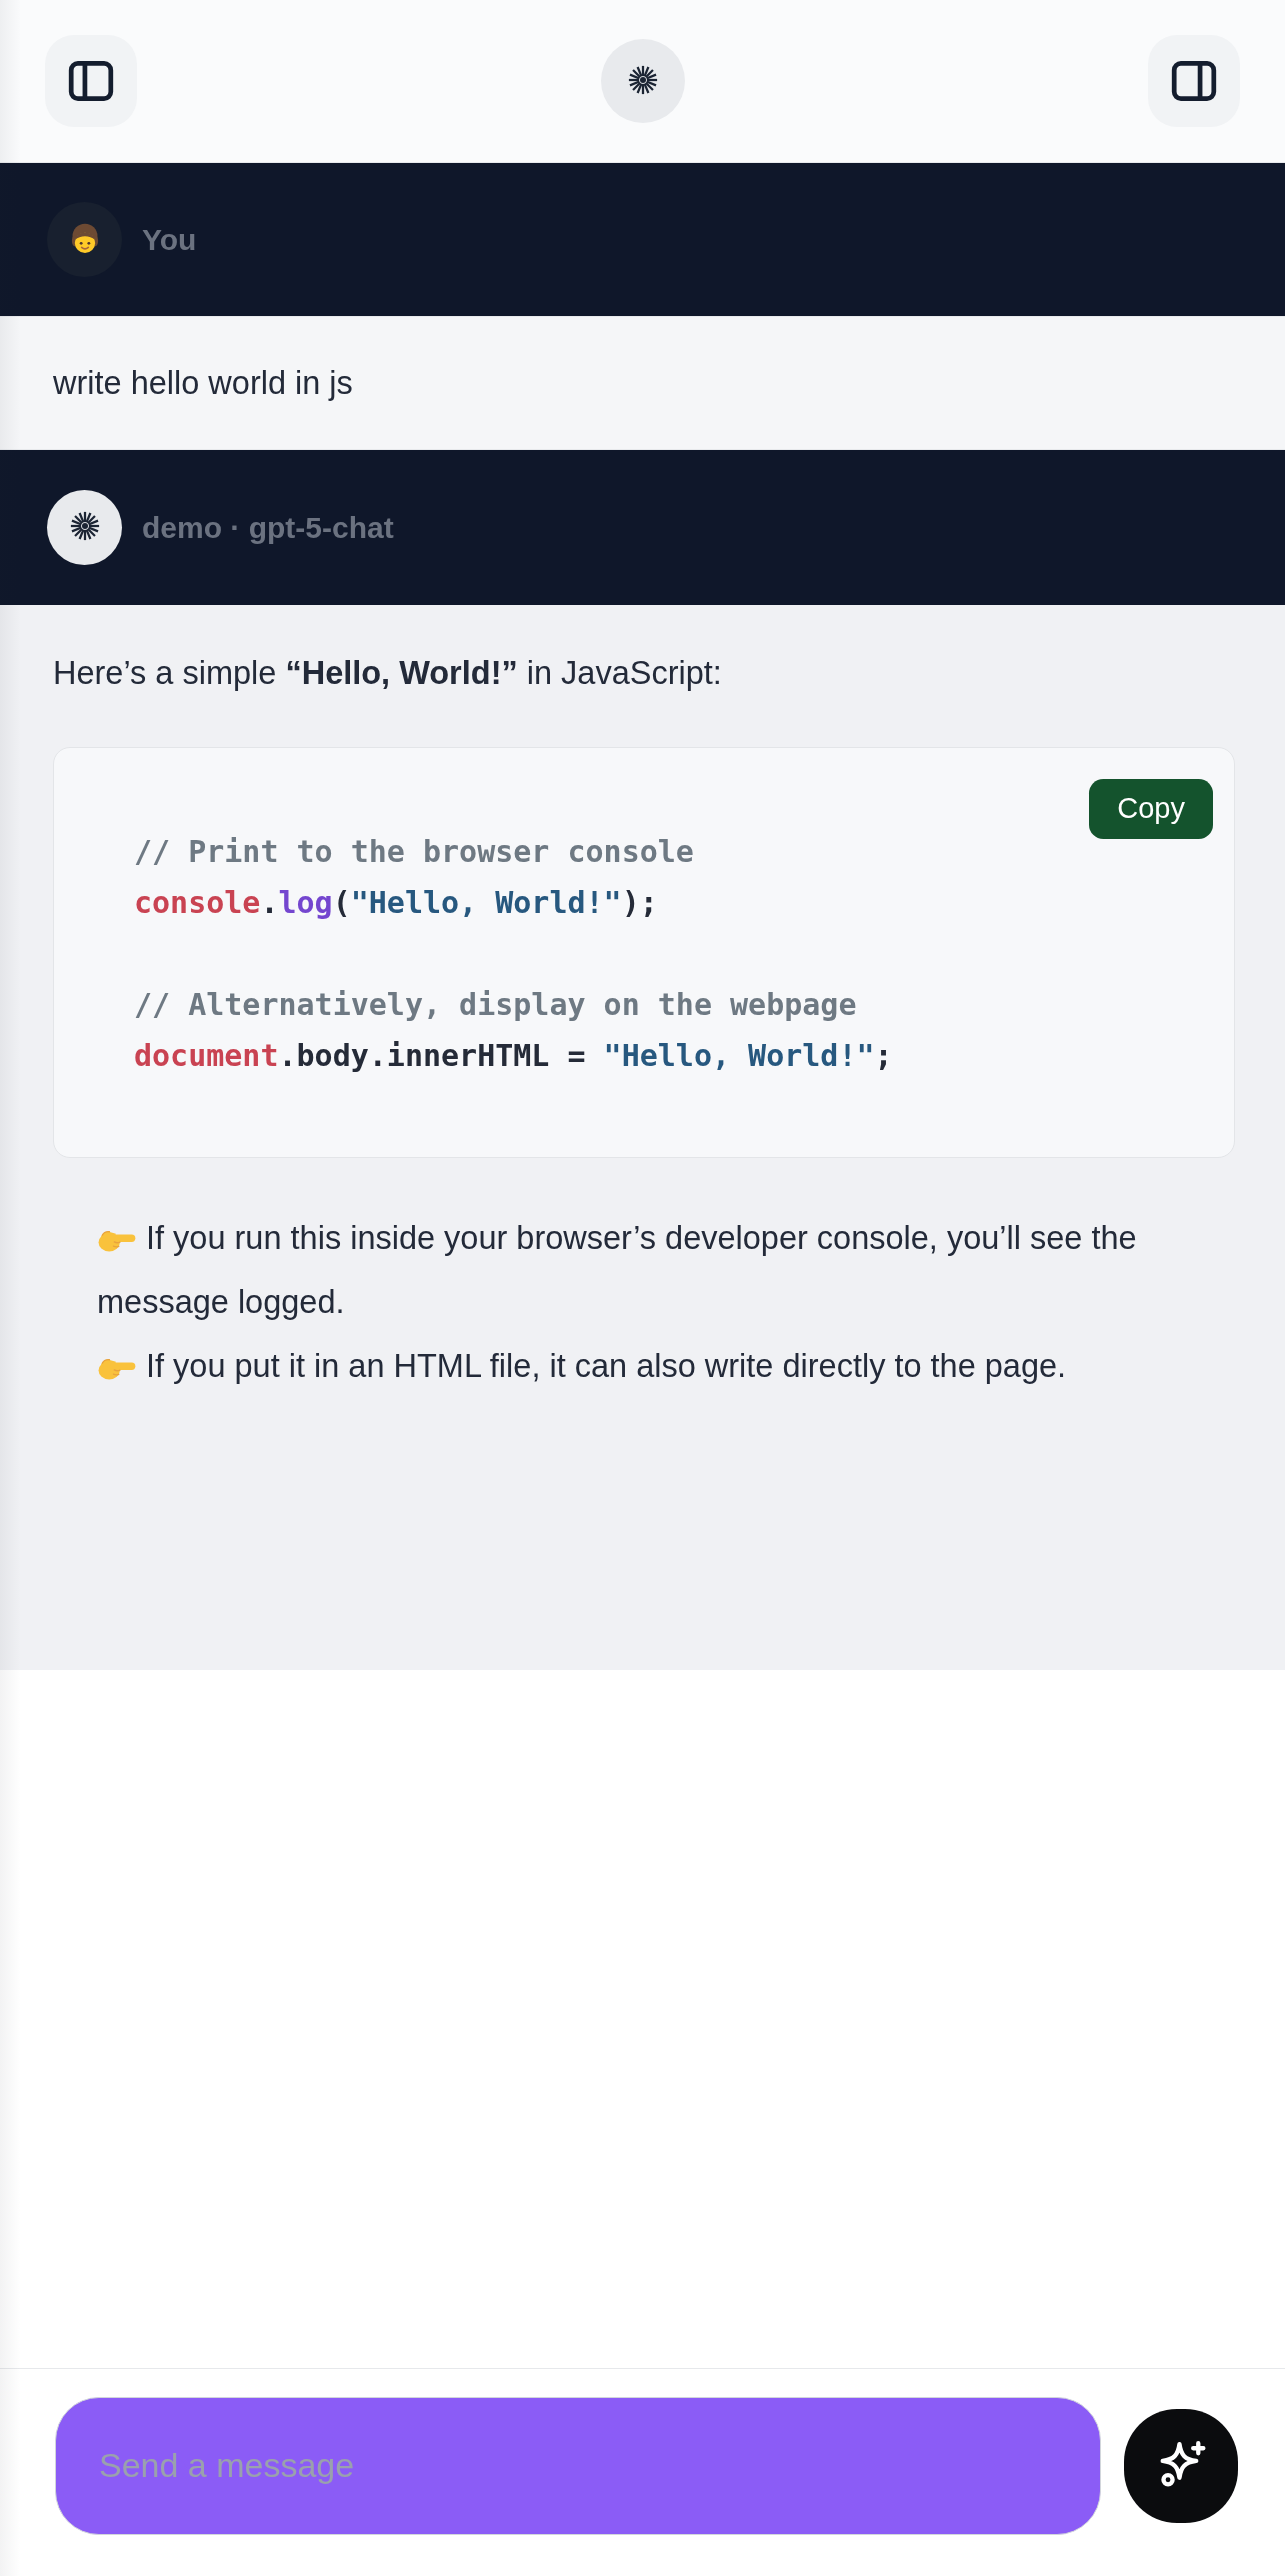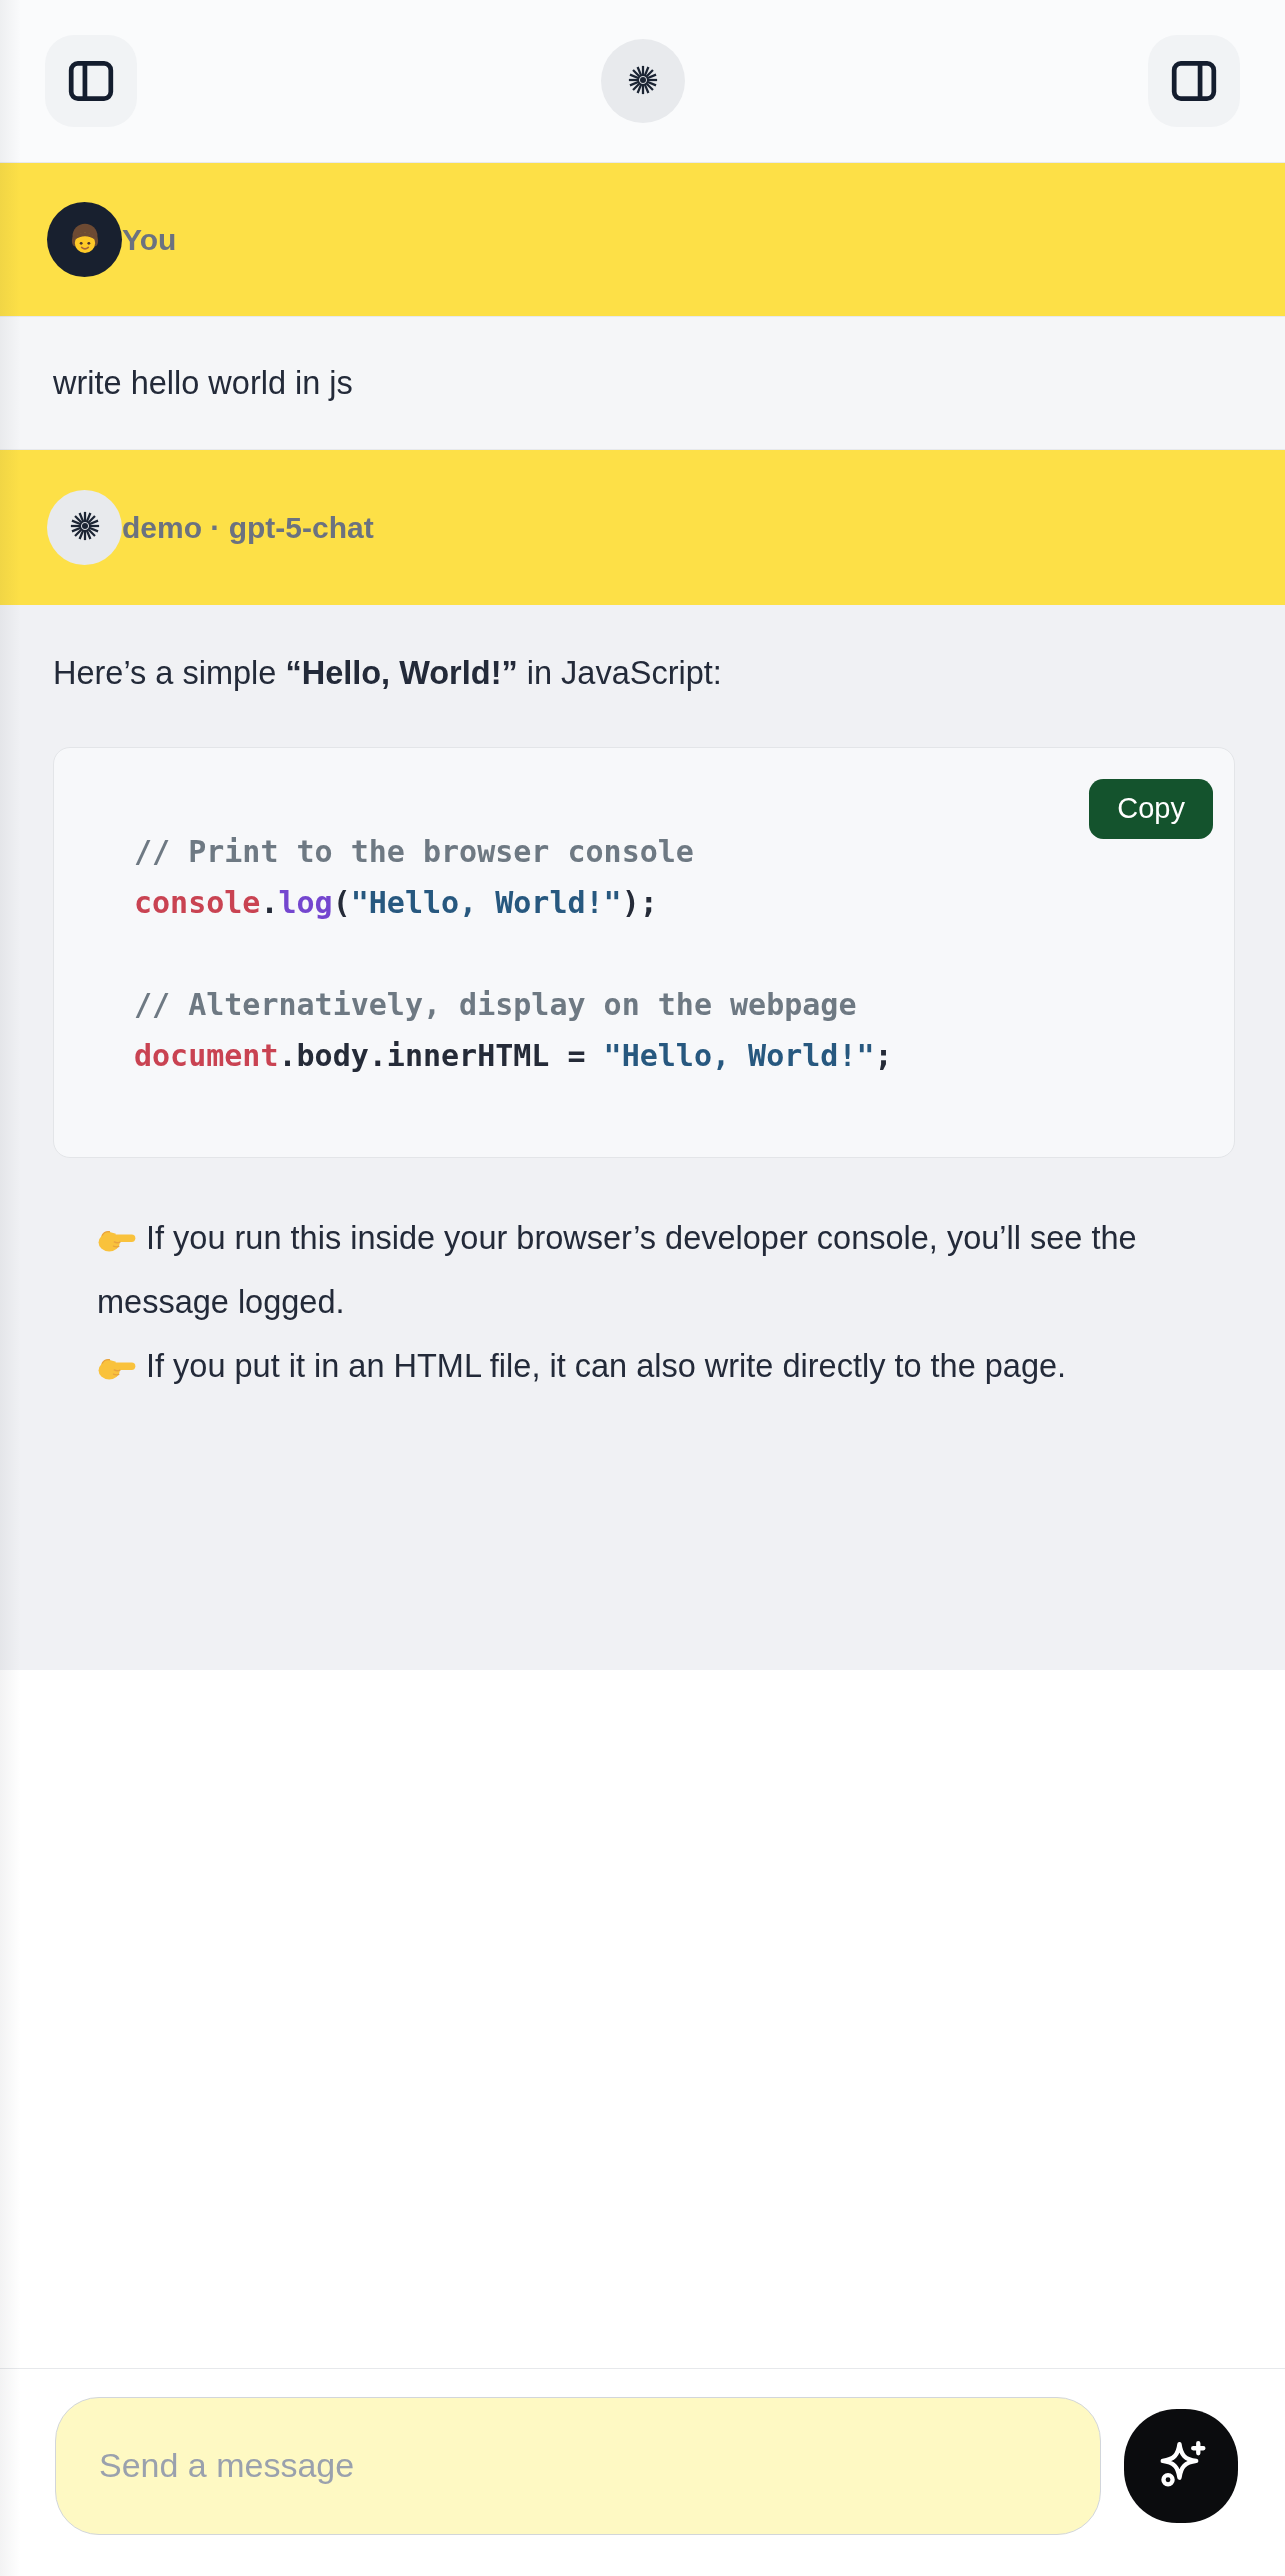--- a/index.html
+++ b/index.html
@@ -37,21 +37,21 @@
   .circle-btn {
     width:84px; height:84px; border:none; cursor:pointer;
     background:#e8eaed; border-radius:50%;
     display:flex; align-items:center; justify-content:center;
     position:absolute; left:50%; top:50%; transform:translate(-50%,-50%);
   }
 
   
   .author-row {
     flex:0 0 auto; display:flex; align-items:center;
-    padding:0 47px; background:#fde047;
+    padding:0 47px; gap:20px; background:#0f172a;
   }
   .row-user { height:153px; }
   .row-assistant { height:155px; }
   .avatar {
     width:75px; height:75px; border-radius:50%;
     display:flex; align-items:center; justify-content:center;
     flex:0 0 auto; overflow:hidden;
   }
   .avatar-user { background:#18202f; }
   .avatar-assistant { background:#e8eaed; }
@@ -114,21 +114,21 @@
   .composer {
     flex:0 0 auto; height:208px;
     background:#ffffff;
     border-top:1.9px solid #e6e8eb;
     display:flex; align-items:center;
     padding:0 47px 13.4px 55px;
   }
   .message-input {
     width:1046px; height:138px;
     border:1.9px solid #d2d6db; border-radius:44px;
-    background:#fef9c3;
+    background:#8b5cf6;
     font-family:"Liberation Sans", sans-serif;
     font-size:34px; color:#232a39;
     padding:0 38px 0 43px; outline:none;
   }
   .message-input::placeholder { color:#9aa1ad; }
   .send-btn {
     width:114px; height:114px; margin-left:23px; flex:0 0 auto;
     background:#0b0c0e; border:none; border-radius:53px; cursor:pointer;
     display:flex; align-items:center; justify-content:center;
   }

